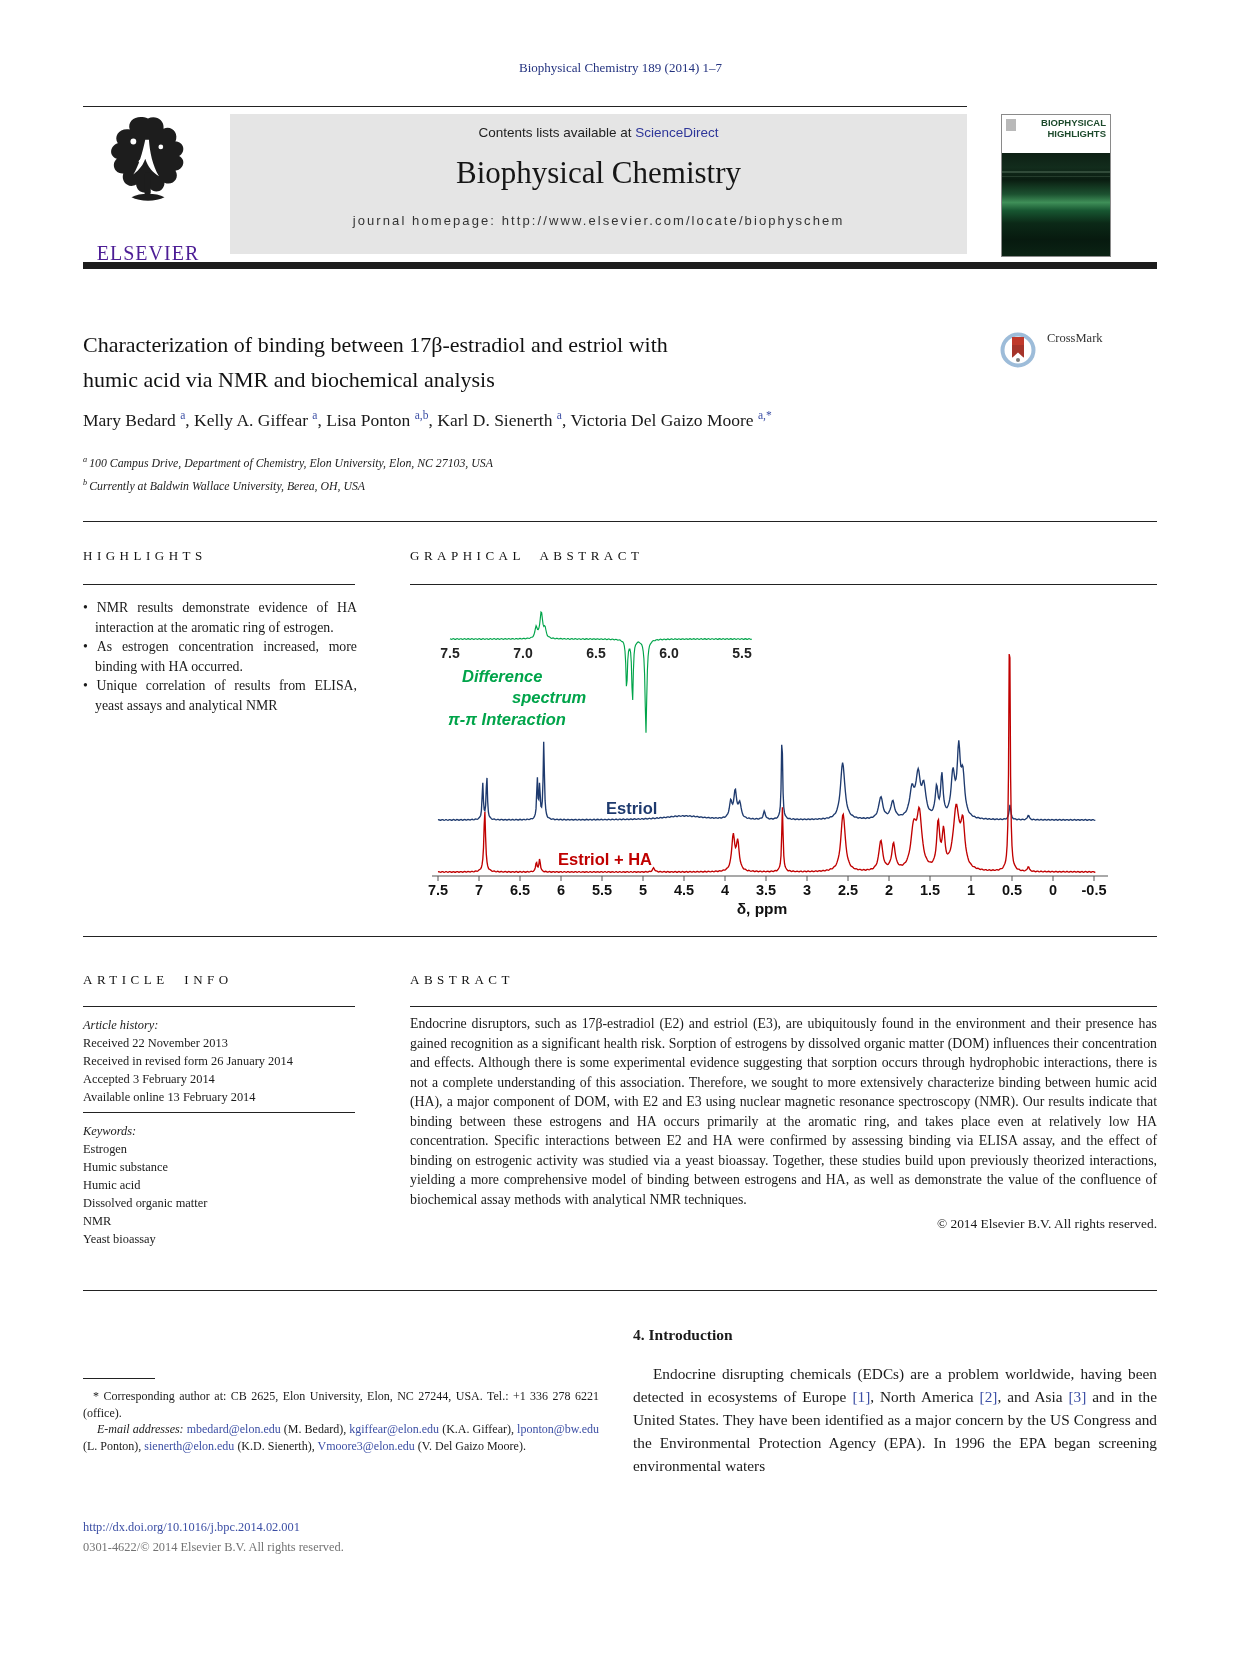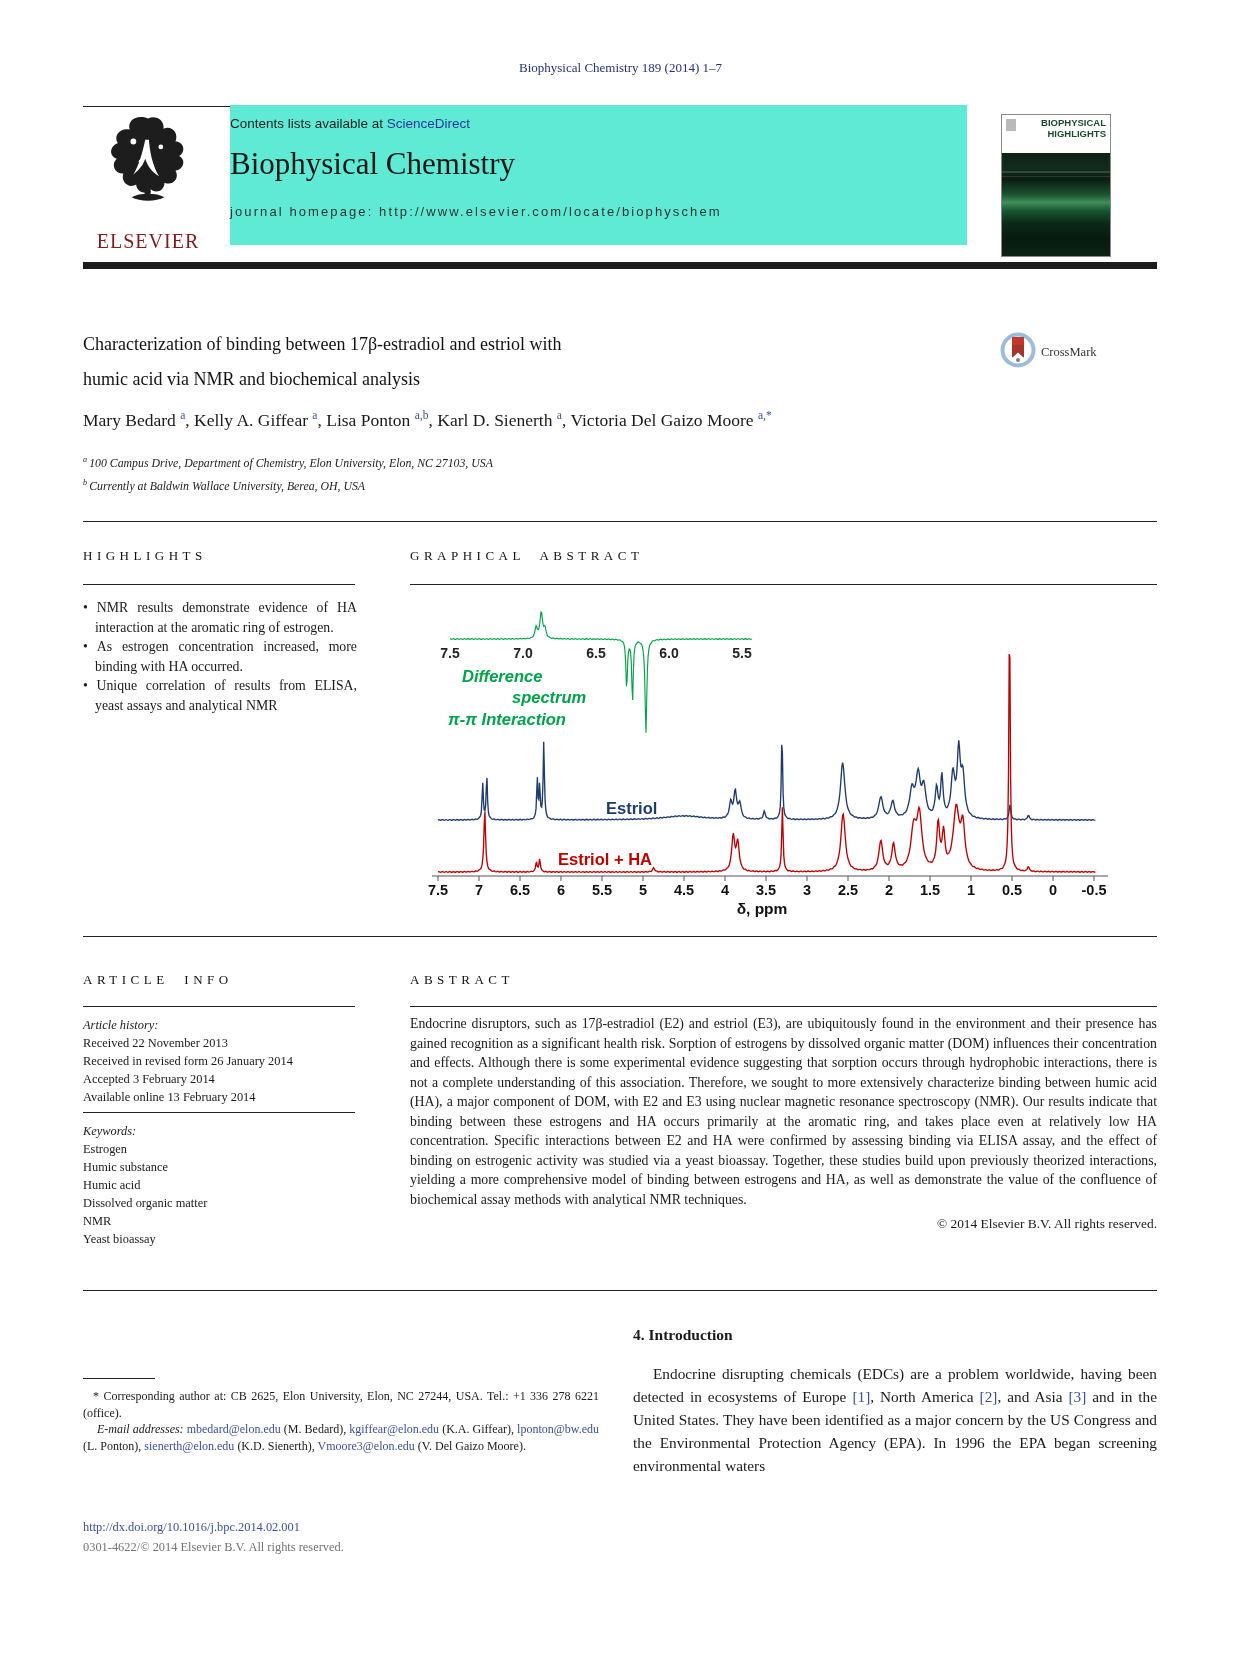--- a/index.html
+++ b/index.html
@@ -12,23 +12,23 @@
   }
   .abs { position:absolute; }
 
   
   .cite { top:60px; left:0; width:100%; text-align:center;
           font-size:13px; color:#23327f; }
 
   
   .rule-top { top:106px; left:83px; width:884px; height:1px; background:#222; }
   .logo-col { top:114px; left:83px; width:130px; height:146px; text-align:center; }
-  .logo-word { font-size:20px; color:#7f1d1d; letter-spacing:1px; margin-top:4px; }
-  .banner-mid { top:105px; left:230px; width:737px; height:140px; background:#5eead4;
-                }
+  .logo-word { font-size:20px; color:#4c1d95; letter-spacing:1px; margin-top:16px; }
+  .banner-mid { top:114px; left:230px; width:737px; height:140px; background:#e5e5e5;
+                text-align:center; }
   .contents-line { margin-top:11px; font-family:"Liberation Sans", sans-serif; font-size:13.5px; color:#222; }
   .sd-link { color:#2e3699; }
   .journal-title { margin-top:15px; font-size:31px; color:#161616; }
   .homepage-line { margin-top:22px; font-family:"Liberation Sans", sans-serif;
                    font-size:13px; letter-spacing:2.1px; color:#333; }
   .cover { top:114px; left:1001px; width:110px; height:143px; border:1px solid #8a8a8a;
            background:#ffffff; overflow:hidden; }
   .cover-top { height:38px; background:#fff; display:flex; justify-content:space-between;
                padding:3px 4px 0 4px; }
   .cover-minilogo { width:10px; height:12px; background:#b9b9b9; margin-top:1px; }
@@ -36,22 +36,22 @@
                  font-weight:bold; font-size:9.5px; line-height:10.5px; color:#1d4a2c; }
   .cover-art { height:103px; position:relative;
     background:linear-gradient(180deg,#0d2014 0%, #122c1c 14%, #0a1d11 26%, #1c5130 40%,
                #3f8f58 48%, #175631 56%, #0b2917 68%, #071a0f 84%, #0b2314 100%); }
   .cover-art .streak { position:absolute; left:0; width:100%; height:2px;
                        background:rgba(190,230,200,0.55); }
 
   .black-bar { top:262px; left:83px; width:1074px; height:7px; background:#1c1c1c; }
 
   
-  .title-block { top:327px; left:83px; width:870px; font-size:18px; line-height:35px; color:#121212; }
-  .crossmark { top:331px; left:999px; width:130px; display:flex; align-items:center; gap:4px; }
+  .title-block { top:327px; left:83px; width:870px; font-size:22px; line-height:35px; color:#121212; }
+  .crossmark { top:331px; left:999px; width:130px; display:flex; gap:10px; }
   .crossmark-label { font-size:12.5px; color:#333; }
   .authors { top:409px; left:83px; width:900px; font-size:17.5px; color:#1a1a1a; }
   .affils { top:450px; left:83px; width:900px; }
   .affil-line { font-style:italic; font-size:11.8px; line-height:20px; color:#222; }
 
   .rule-a { top:521px; left:83px; width:1074px; height:1px; background:#222; }
 
   
   .sec-head { font-size:13px; letter-spacing:4.5px; word-spacing:8px; color:#111; }
   .hl-head { top:548px; left:83px; }

